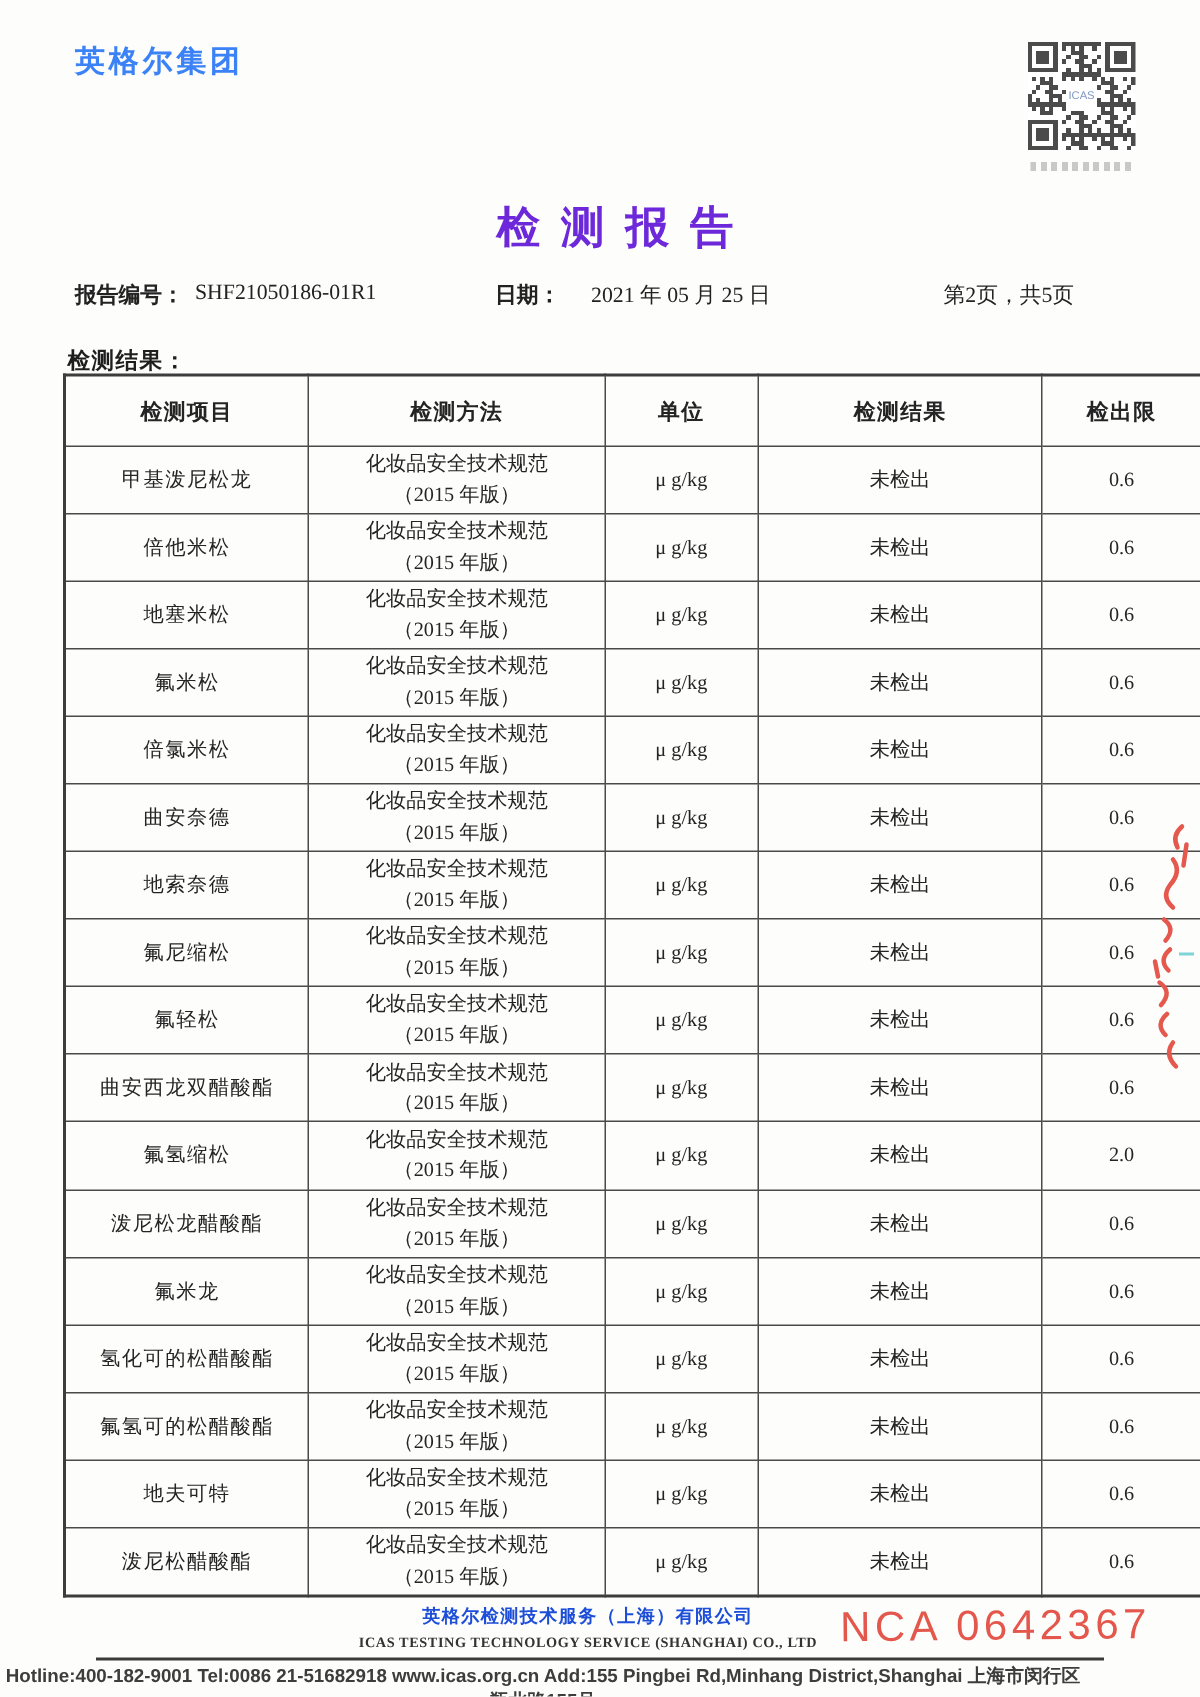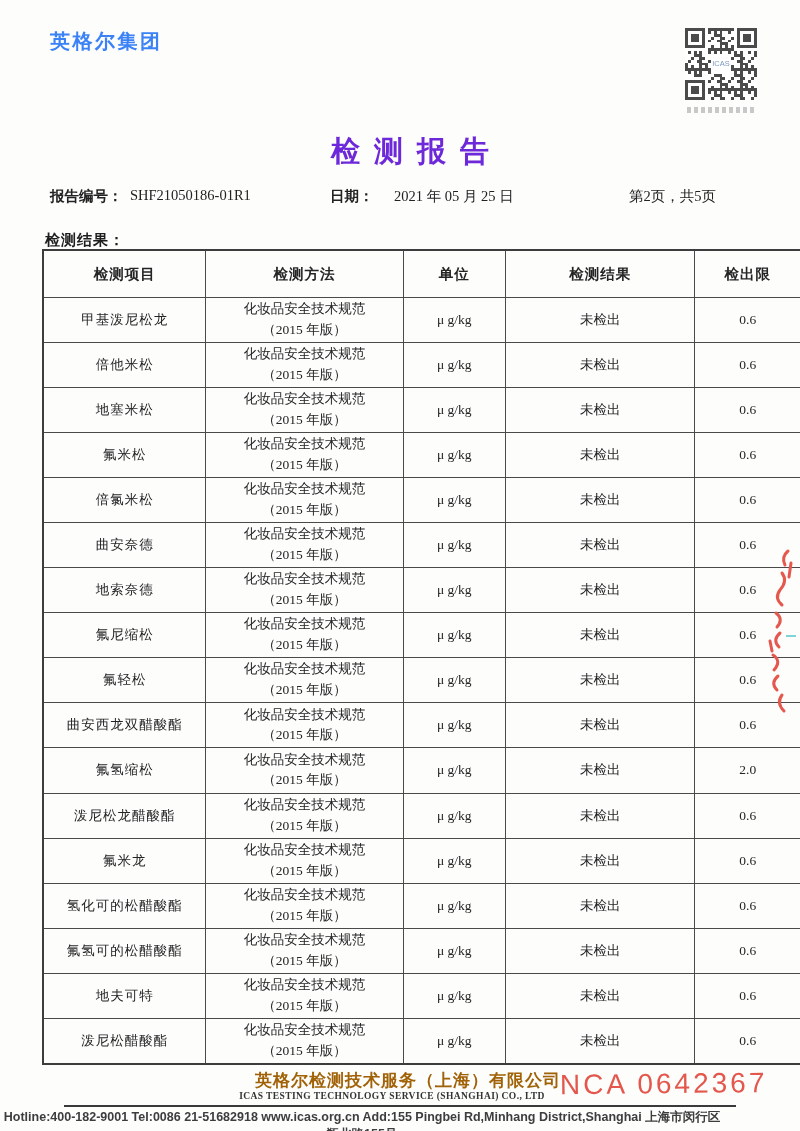--- a/index.html
+++ b/index.html
@@ -36,22 +36,22 @@
   table{width:100%;height:100%;border-collapse:collapse;table-layout:fixed;}
   col.c1{width:21.5%}col.c2{width:26%}col.c3{width:13.5%}col.c4{width:25%}col.c5{width:14%}
   th,td{border:1px solid #4a4a4a;text-align:center;vertical-align:middle;
     font-weight:normal;color:#242424;padding:0;}
   table{border:2px solid #3d3d3d;}
   thead th{font-size:14.5px;font-weight:bold;height:46px;letter-spacing:1px;}
   td.item{font-size:13.5px;letter-spacing:1px;}
   td.method{font-size:13.5px;line-height:1.55;}
   td.unit,td.result,td.limit{font-size:13.5px;}
   
-  .f-company-cn{position:absolute;left:16px;top:1069px;width:784px;text-align:center;
-    font-size:17px;font-weight:bold;letter-spacing:1px;color:#a16207;}
+  .f-company-cn{position:absolute;left:0;top:1069px;width:784px;text-align:center;
+    font-size:12px;font-weight:bold;letter-spacing:1px;color:#1d4ed8;}
   .f-company-en{position:absolute;left:0;top:1091px;width:784px;text-align:center;
     font-size:9.5px;font-weight:bold;letter-spacing:.4px;color:#333;
     font-family:"Liberation Serif",serif;}
   .f-stamp{position:absolute;left:560px;top:1068px;width:230px;text-align:left;
     font-family:"Liberation Sans","DejaVu Sans",sans-serif;font-size:28px;color:#e4574c;
     letter-spacing:3px;transform:rotate(-.6deg);}
   .f-rule{position:absolute;left:64px;top:1105px;width:672px;height:0;border-top:2px solid #3a3a3a;}
   .f-contact{position:absolute;left:0;top:1109px;width:724px;text-align:center;
     font-family:"Liberation Sans","DejaVu Sans",sans-serif;font-size:12.5px;font-weight:bold;color:#3d3d3d;}
   

